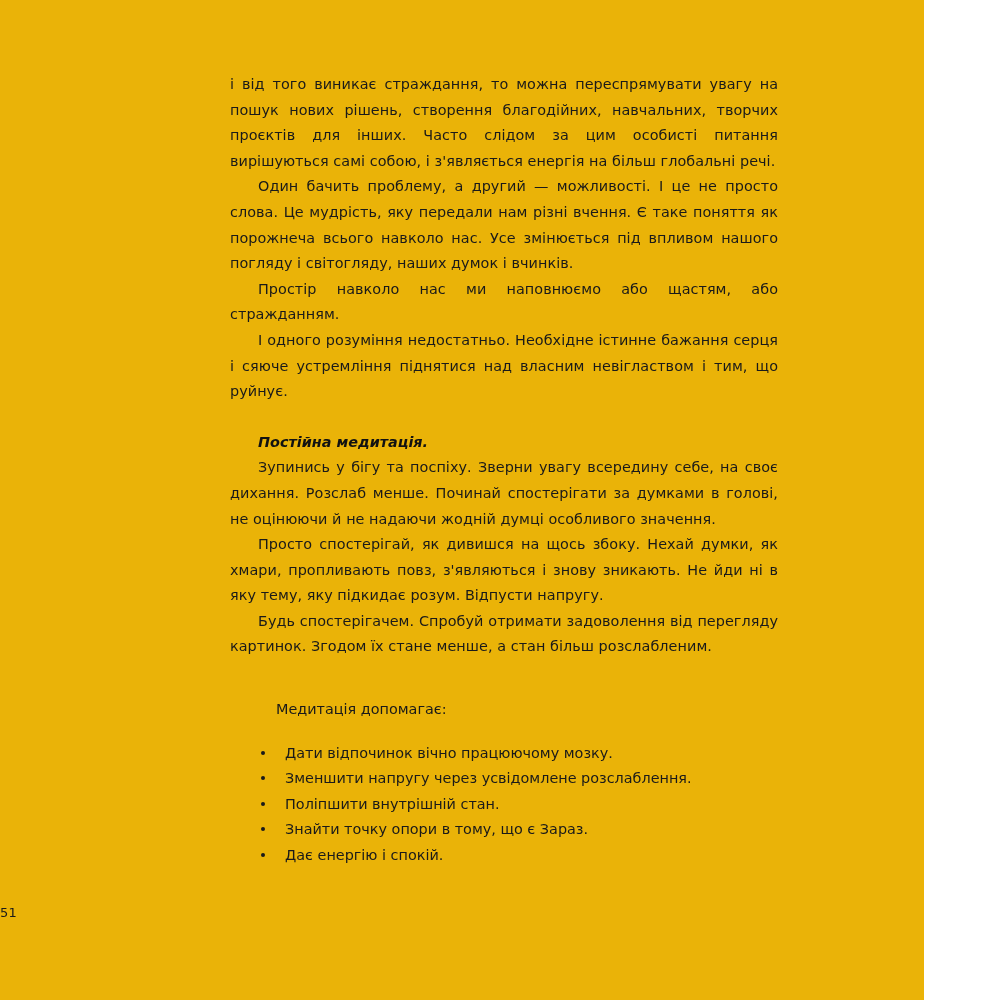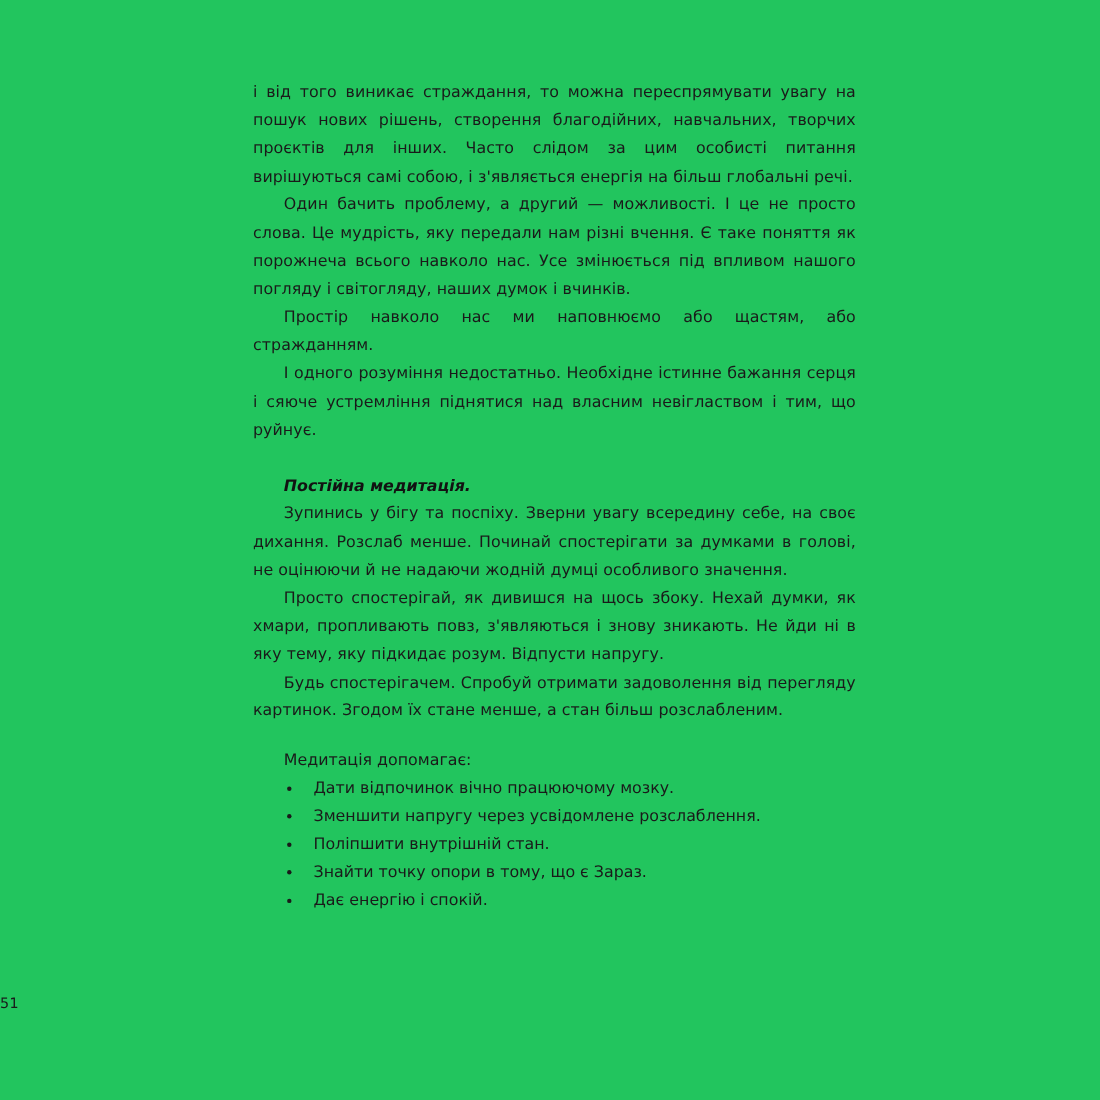--- a/index.html
+++ b/index.html
@@ -9,23 +9,23 @@
   }
   body {
     width: 1000px;
     height: 1000px;
     font-family: "DejaVu Sans", sans-serif;
     color: #1a1a1a;
     overflow: hidden;
   }
   .page {
     position: relative;
-    width: 1000px;
+    width: 924px;
     height: 1000px;
-    background: #22c55e;
+    background: #eab308;
     box-sizing: border-box;
   }
   .text-column {
     position: absolute;
     left: 230px;
     top: 72px;
     width: 548px;
   }
   .para {
     margin: 0;
@@ -47,21 +47,21 @@
     font-size: 14.4px;
     line-height: 25.6px;
     font-weight: bold;
     font-style: italic;
     text-indent: 28px;
     color: #121212;
   }
   .spacer-sm { height: 19px; }
   .spacer-md { height: 25px; }
   .list-intro {
-    margin: 0;
+    margin: 18px;
     font-size: 14.4px;
     line-height: 25.6px;
     text-indent: 28px;
     color: #1a1a1a;
   }
   ul.bullets {
     margin: 0;
     padding: 0;
     list-style: none;
   }

